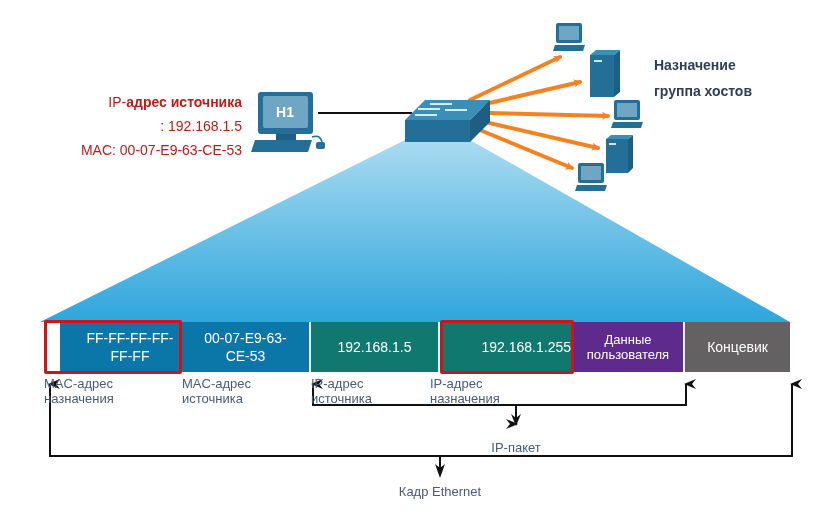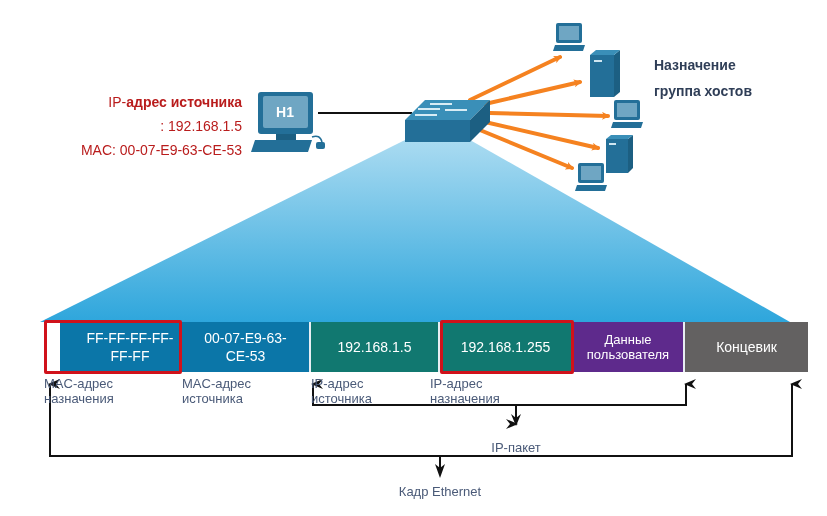--- a/index.html
+++ b/index.html
@@ -133,30 +133,30 @@
 </div>
 <div class="cell" style="left: 182px; width: 129px; background: rgb(11, 118, 168);">
   <div>
       <div>00-07-E9-63-</div>
       <div>CE-53</div>
     </div>
 </div>
 <div class="cell" style="left: 311px; width: 129px; background: rgb(17, 120, 112); text-align: center;">
   <div>192.168.1.5</div>
 </div>
-<div class="cell" style="left: 440px; width: 133px; background: rgb(17, 120, 112);">
+<div class="cell" style="left: 440px; width: 133px; background: rgb(17, 120, 112); justify-content: flex-end;">
   <div>192.168.1.255</div>
 </div>
 <div class="cell small" style="left: 573px; width: 112px; background: rgb(94, 42, 140);">
   <div>
       <div>Данные</div>
       <div>пользователя</div>
     </div>
 </div>
-<div class="cell" style="left: 685px; width: 123px; border-right: none; background: rgb(99, 97, 97);">
+<div class="cell" style="left: 685px; width: 105px; border-right: none; background: rgb(99, 97, 97);">
   <div>Концевик</div>
 </div>
 
 <div class="hl" style="left: 44px; top: 320px; width: 138px; height: 54px; border-color: rgb(208, 18, 27);"></div>
 <div class="hl" style="left: 440px; top: 320px; width: 134px; height: 54px; border-color: rgb(208, 18, 27);"></div>
 
 <div class="lbl" style="left:44px;width:138px;">
     <div>MAC-адрес</div>
     <div>назначения</div>
   </div>

